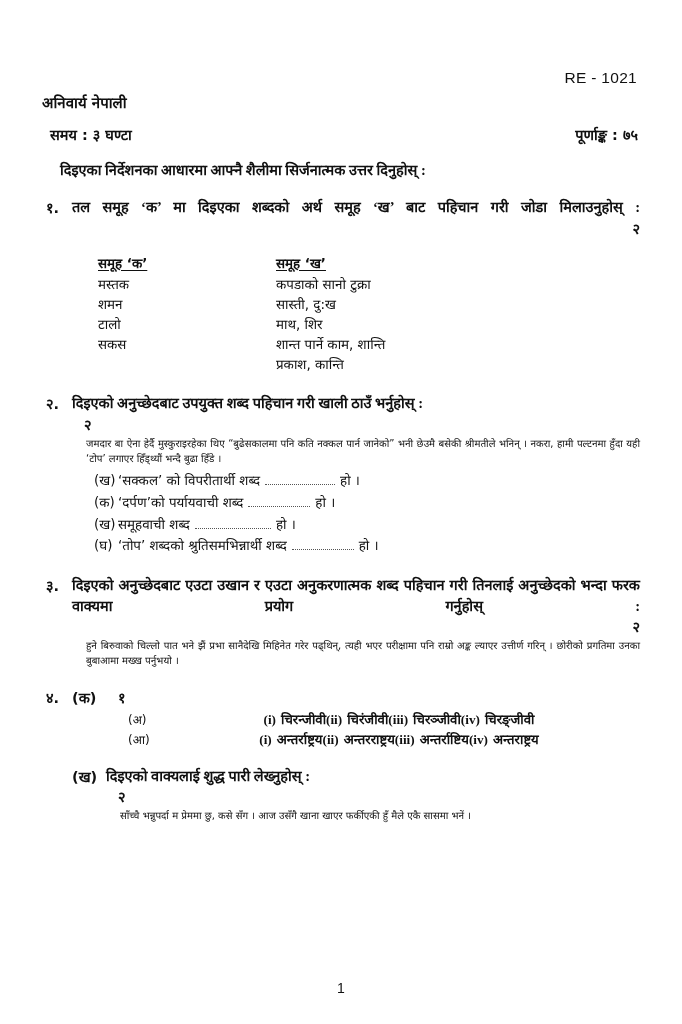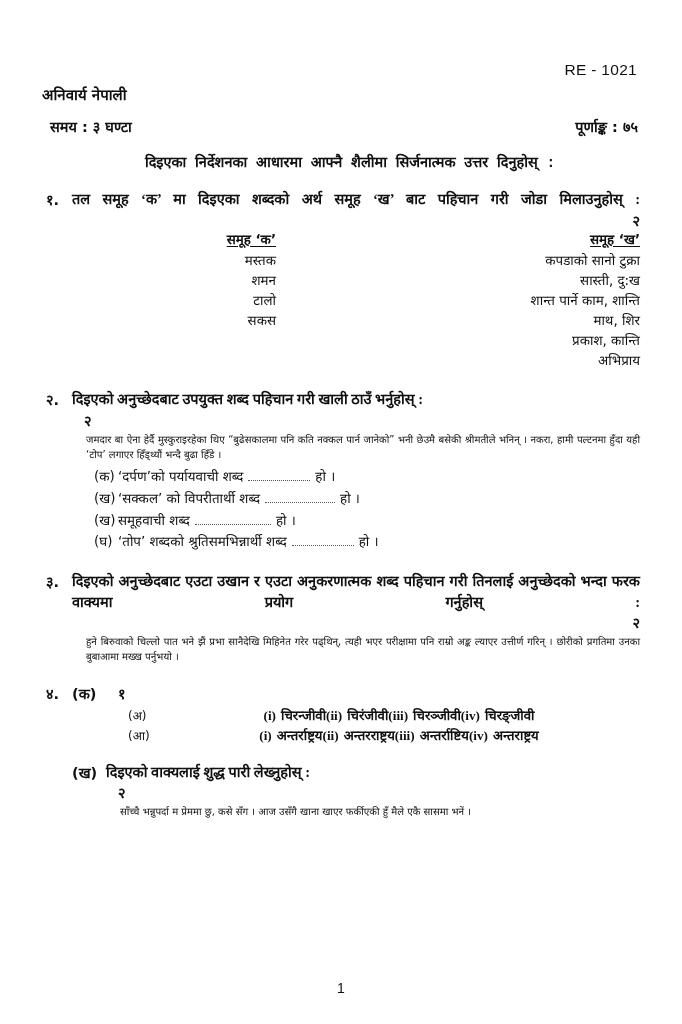--- a/index.html
+++ b/index.html
@@ -14,21 +14,21 @@
     position: relative;
     font-family: "Liberation Serif", "DejaVu Serif", serif;
     color: #101010;
     overflow: hidden;
   }
   .page {
     position: relative;
     width: 682px;
     height: 1024px;
     box-sizing: border-box;
-    padding: 4px 42px;
+    padding: 12px 42px;
   }
 
   
   .code-line {
     text-align: right;
     font-family: "Liberation Sans", "DejaVu Sans", sans-serif;
     font-size: 15.5px;
     letter-spacing: 0.3px;
     padding-top: 57px;
     padding-right: 3px;
@@ -54,22 +54,22 @@
     align-items: baseline;
     margin-top: 12px;
     font-family: "DejaVu Sans", "Liberation Sans", sans-serif;
     font-weight: bold;
     font-size: 14.5px;
   }
   .meta-row .left { padding-left: 8px; }
   .meta-row .right { padding-right: 2px; }
 
   .instruction {
-    text-align: center;
-    font-family: Liberation Mono, monospace;
+    text-align: left;
+    font-family: Liberation Serif, serif;
     font-weight: bold;
     font-size: 14.5px;
     margin-top: 15px;
     padding-left: 18px;
   }
 
   
   .q {
     display: flex;
     align-items: flex-start;
@@ -124,27 +124,26 @@
     font-size: 10px;
     line-height: 1.52;
     text-align: justify;
     text-align-last: left;
     margin-top: 2px;
     padding-left: 14px;
   }
 
   
   .pairs {
-    margin-top: 0;
+    margin-top: 16px;
     padding-left: 26px;
     display: flex;
     font-family: "DejaVu Sans", "Liberation Sans", sans-serif;
     font-size: 13.4px;
     line-height: 1.5;
-    text-align: right;
   }
   .pairs .col-a { flex: 0 0 178px; }
   .pairs .col-b { flex: 1 1 auto; }
   .pairs .col-head {
     font-weight: bold;
     text-decoration: underline;
     text-underline-offset: 2px;
     margin-bottom: 1px;
   }
   .pairs .cell { white-space: nowrap; }
@@ -237,43 +236,42 @@
           <div class="col-head cell">समूह ‘क’</div>
           <div class="cell">मस्तक</div>
           <div class="cell">शमन</div>
           <div class="cell">टालो</div>
           <div class="cell">सकस</div>
         </div>
         <div class="col-b">
           <div class="col-head cell">समूह ‘ख’</div>
           <div class="cell">कपडाको सानो टुक्रा</div>
           <div class="cell">सास्ती, दु:ख</div>
+          <div class="cell">माथ, शिर</div>
           <div class="cell">शान्त पार्ने काम, शान्ति</div>
-          <div class="cell">माथ, शिर</div>
           <div class="cell">प्रकाश, कान्ति</div>
-          <div class="cell">अभिप्राय</div>
         </div>
       </div>
     </div>
   </div>
 
   <div class="q">
     <div class="q-num">२.</div>
     <div class="q-body">
       <div class="stem-with-marks">
         <div class="q-stem">दिइएको अनुच्छेदबाट उपयुक्त शब्द पहिचान गरी खाली ठाउँ भर्नुहोस् :</div>
         <div class="marks">२</div>
       </div>
       <div class="passage">जमदार बा ऐना हेर्दै मुस्कुराइरहेका थिए “बुढेसकालमा पनि कति नक्कल पार्न जानेको” भनी छेउमै बसेकी श्रीमतीले भनिन् । नकरा, हामी पल्टनमा हुँदा यही ‘टोप’ लगाएर हिँड्थ्यौं भन्दै बुढा हिँडे ।</div>
       <div class="blanks">
         <div class="blank-row">
+          <span class="blank-label">(ख)</span><span>‘सक्कल’ को विपरीतार्थी शब्द</span><span class="dots" style="width:70px"></span><span>हो ।</span>
+        </div>
+        <div class="blank-row">
           <span class="blank-label">(क)</span><span>‘दर्पण’को पर्यायवाची शब्द</span><span class="dots" style="width:62px"></span><span>हो ।</span>
-        </div>
-        <div class="blank-row">
-          <span class="blank-label">(ख)</span><span>‘सक्कल’ को विपरीतार्थी शब्द</span><span class="dots" style="width:70px"></span><span>हो ।</span>
         </div>
         <div class="blank-row">
           <span class="blank-label">(ख)</span><span>समूहवाची शब्द</span><span class="dots" style="width:76px"></span><span>हो ।</span>
         </div>
         <div class="blank-row">
           <span class="blank-label">(घ)</span><span>‘तोप’ शब्दको श्रुतिसमभिन्नार्थी शब्द</span><span class="dots" style="width:62px"></span><span>हो ।</span>
         </div>
       </div>
     </div>
   </div>

